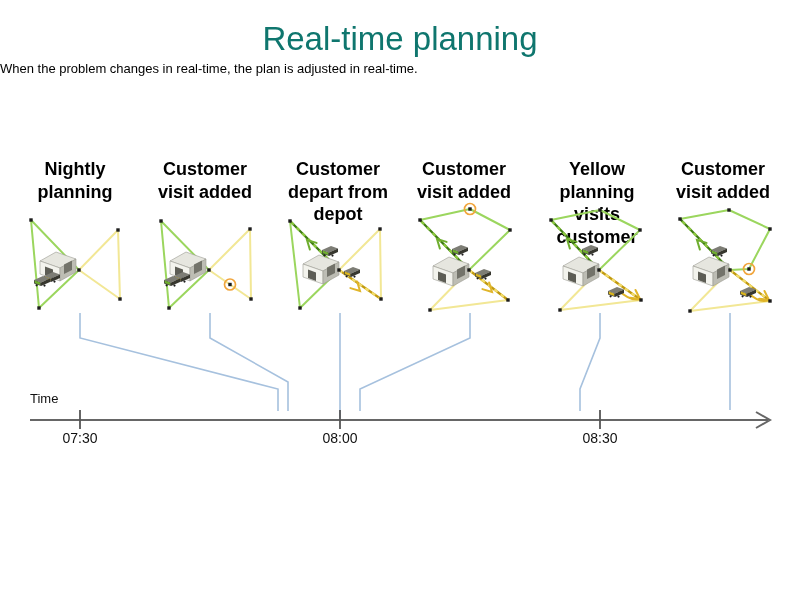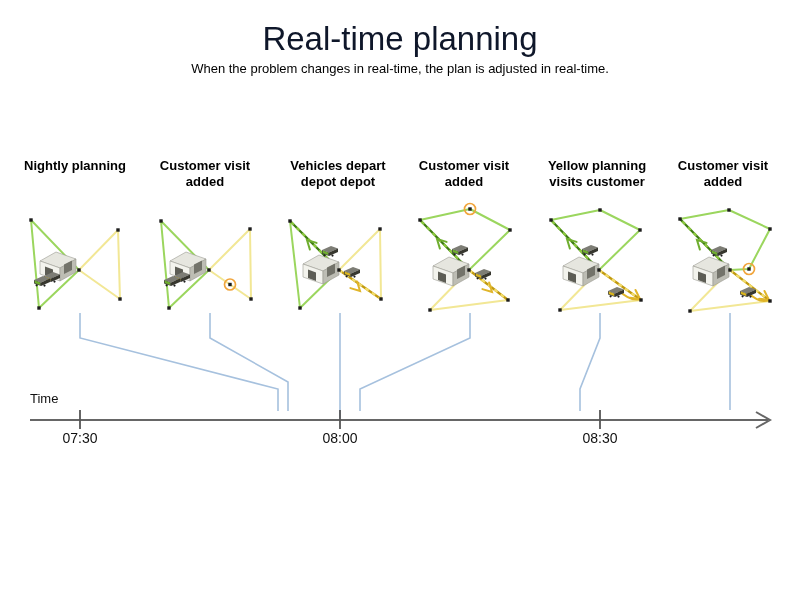--- a/index.html
+++ b/index.html
@@ -2,28 +2,28 @@
 <html><head>
 <meta charset="utf-8">
 <style>
   html,body{margin:0;padding:0;}
   body{
     width:800px;height:600px;position:relative;background:#ffffff;
     font-family:"Liberation Sans",sans-serif;color:#111;overflow:hidden;
   }
   .page-title{
     margin:20px 0 0 0;font-size:33px;font-weight:400;text-align:center;
-    letter-spacing:0px;color:#0f172a;
+    letter-spacing:0px;color:#0f766e;
   }
   .page-subtitle{
-    margin:3px 0 0 0;font-size:13px;font-weight:400;text-align:center;color:#000;
+    margin:3px 0 0 0;font-size:13px;font-weight:400;color:#000;
   }
   .panel-title{
     position:absolute;top:158px;width:116px;text-align:center;
-    font-size:13px;font-weight:700;line-height:1.25;color:#000;
+    font-size:18px;font-weight:700;line-height:1.25;color:#000;
   }
   svg.diagram{position:absolute;left:0;top:0;}
   
   .lg{stroke:#9bd65e;stroke-width:2;fill:none;stroke-linejoin:round;}
   .ly{stroke:#f2e795;stroke-width:2;fill:none;stroke-linejoin:round;}
   .dg{stroke:#3e7c12;stroke-width:2.3;fill:none;}
   .dgo{stroke:#8cc83e;stroke-width:2.3;fill:none;stroke-dasharray:4 4;}
   .dy{stroke:#c19a10;stroke-width:2.3;fill:none;}
   .dyo{stroke:#f2dc6a;stroke-width:2.3;fill:none;stroke-dasharray:4 4;}
   .node{fill:#1c1c1c;}
@@ -37,21 +37,21 @@
   .timelab{font:13px "Liberation Sans",sans-serif;fill:#111;}
 </style>
 </head>
 <body>
 
 <h1 class="page-title">Real-time planning</h1>
 <div class="page-subtitle">When the problem changes in real-time, the plan is adjusted in real-time.</div>
 
 <div class="panel-title" style="left:17px;">Nightly planning</div>
 <div class="panel-title" style="left:147px;">Customer visit added</div>
-<div class="panel-title" style="left:280px;">Vehicles depart depot depot</div>
+<div class="panel-title" style="left:280px;">Customer depart from depot</div>
 <div class="panel-title" style="left:406px;">Customer visit added</div>
 <div class="panel-title" style="left:539px;">Yellow planning visits customer</div>
 <div class="panel-title" style="left:665px;">Customer visit added</div>
 
 <svg class="diagram" width="800" height="600" viewBox="0 0 800 600">
   <defs>
     <g id="depot">
       <polygon points="0,9 16,0 36,7 20,16" fill="#e6e6df" stroke="#9a9a92" stroke-width="0.6"></polygon>
       <polygon points="0,9 20,16 20,29 0,22" fill="#f3f3ed" stroke="#9a9a92" stroke-width="0.6"></polygon>
       <polygon points="20,16 36,7 36,20 20,29" fill="#bdbdb4" stroke="#9a9a92" stroke-width="0.6"></polygon>

